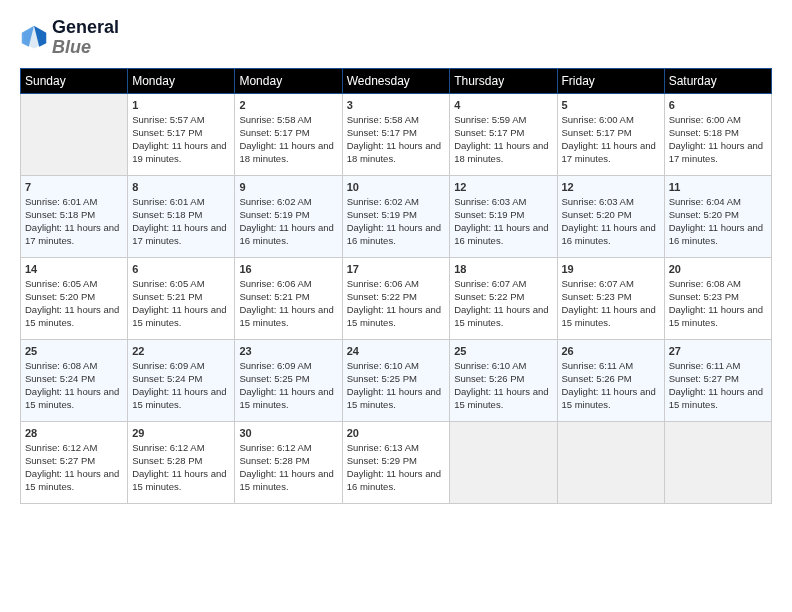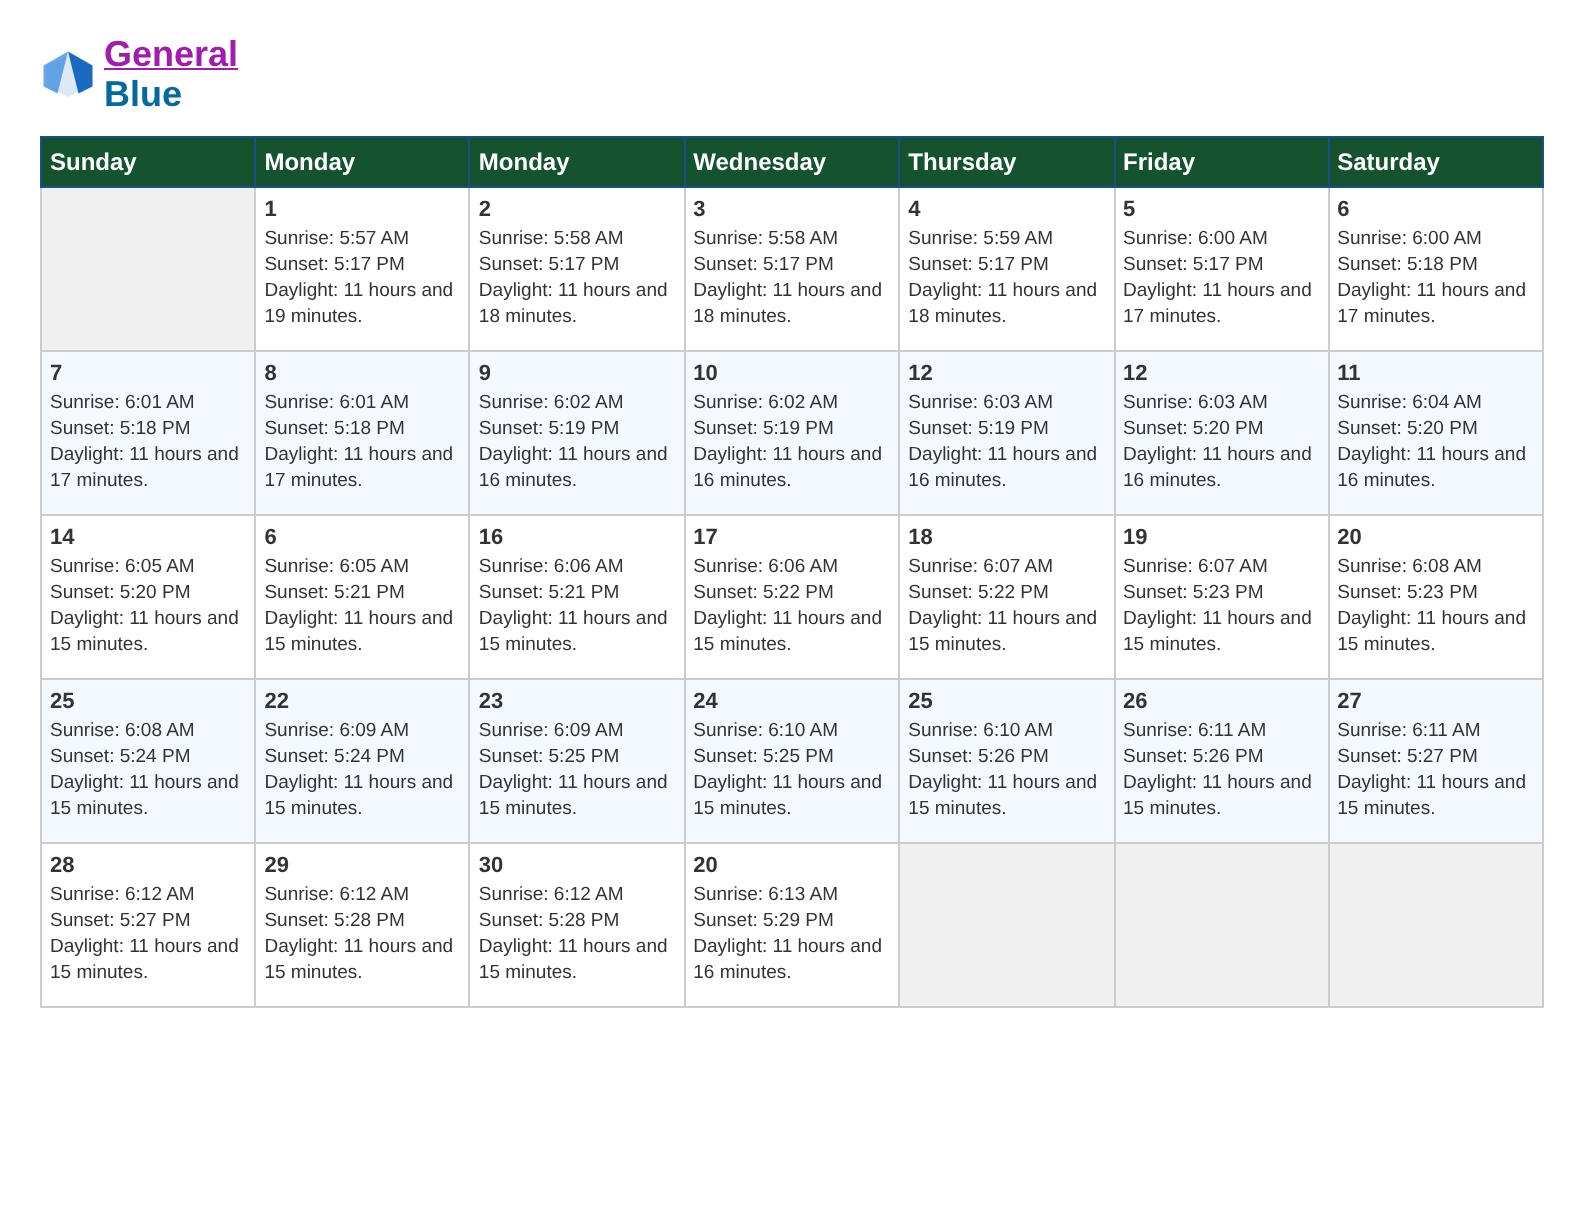--- a/index.html
+++ b/index.html
@@ -24,22 +24,21 @@
       align-items: center;
       gap: 4px;
     }
     .logo-text {
       font-size: 18px;
       font-weight: bold;
       color: #333;
       line-height: 1.1;
     }
     .logo-text span {
-      color: #a21caf;
-      text-decoration: underline;
+      color: #0f172a;
     }
     .logo-icon {
       width: 28px;
       height: 28px;
     }
     .title-block {
       text-align: right;
     }
     .month-title {
       font-size: 32px;
@@ -50,26 +49,26 @@
     .subtitle {
       font-size: 15px;
       color: #555;
     }
     table {
       width: 100%;
       border-collapse: collapse;
       font-size: 10px;
     }
     thead tr th {
-      background-color: #14532d;
+      background-color: #000000;
       color: #fff;
       padding: 5px 4px;
       text-align: left;
       font-size: 12px;
-      font-weight: bold;
+      font-weight: normal;
       border: 1px solid #1a4e8f;
     }
     tbody tr td {
       border: 1px solid #ccc;
       vertical-align: top;
       padding: 4px 4px;
       height: 82px;
       width: 108px;
       color: #333;
       font-size: 9.5px;
@@ -100,21 +99,21 @@
 <div class="container">
   <div class="header">
     <div class="logo">
       <svg class="logo-icon" viewBox="0 0 32 32">
         <polygon points="16,4 28,10 28,22 16,28 4,22 4,10" fill="#1a6abf" opacity="0.15"></polygon>
         <polygon points="16,2 30,10 30,22 22,26" fill="#1a6abf"></polygon>
         <polygon points="16,2 2,10 2,22 10,26" fill="#2a85e0" opacity="0.7"></polygon>
       </svg>
       <div class="logo-text">
         <div><span>General</span></div>
-        <div style="color:#0369a1;">Blue</div>
+        <div style="color:#737373;font-style:italic;">Blue</div>
       </div>
     </div>
     <div class="title-block">
       <div class="month-title"></div>
       <div class="subtitle"></div>
     </div>
   </div>
 
   <table>
     <thead>

